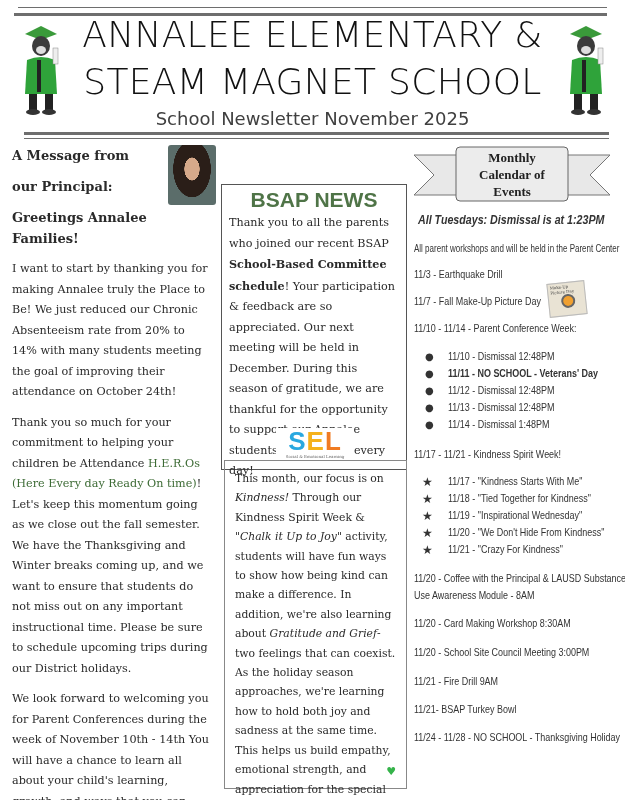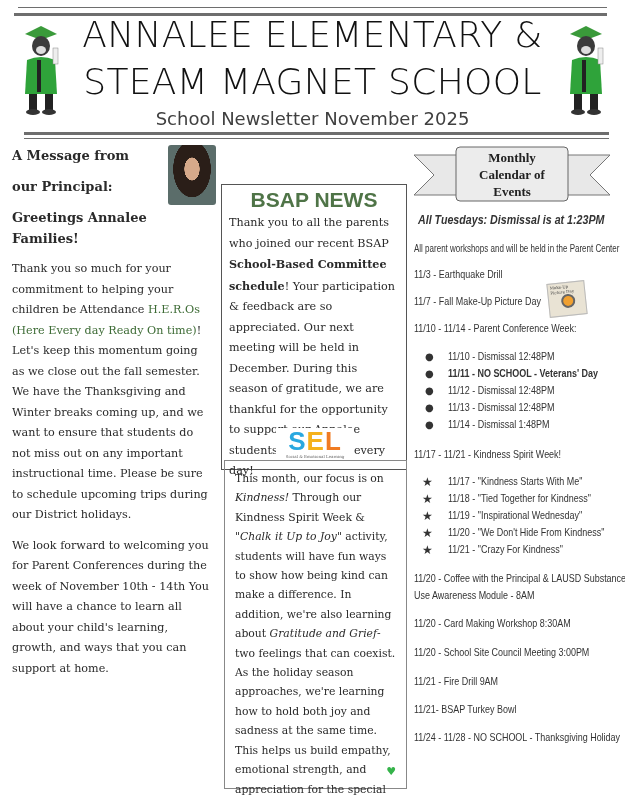--- a/index.html
+++ b/index.html
@@ -94,20 +94,21 @@
 <div class="subtitle">School Newsletter November 2025</div>
 
 <div class="hline" style="top:132px;height:3px;left:24px;right:16px;"></div>
 <div class="hline" style="top:138px;height:1px;left:24px;right:16px;"></div>
 
 <div class="principal-photo"></div>
 <div class="left-col">
   <div class="heading" style="margin-bottom:10px;">A Message from</div>
   <div class="heading" style="margin-bottom:10px;">our Principal:</div>
   <div class="heading" style="margin-bottom:10px;">Greetings Annalee Families!</div>
+  <p>I want to start by thanking you for making Annalee truly the Place to Be! We just reduced our Chronic Absenteeism rate from 20% to 14% with many students meeting the goal of improving their attendance on October 24th!</p>
   <p><span>Thank you so much for your commitment to helping your children be Attendance </span><span class="hero">H.E.R.Os (Here Every day Ready On time)</span><span>! Let's keep this momentum going as we close out the fall semester.  We have the Thanksgiving and Winter breaks coming up, and we want to ensure that students do not miss out on any important instructional time.  Please be sure to schedule upcoming trips during our District holidays.</span></p>
   <p>We look forward to welcoming you for Parent Conferences during the week of November 10th - 14th  You will have a chance to learn all about your child's learning, growth, and ways that you can support at home.</p>
 
 </div>
 
 <div class="bsap-box">
   <div class="bsap-title">BSAP NEWS</div>
   <div class="bsap-body"><span>Thank you to all the parents who joined our recent BSAP </span><b>School-Based Committee schedule</b><span>! Your participation &amp; feedback are so appreciated. Our next meeting will be held in December. During this season of gratitude, we are thankful for the opportunity to support our Annalee students and families every day!</span></div>
 </div>
 

